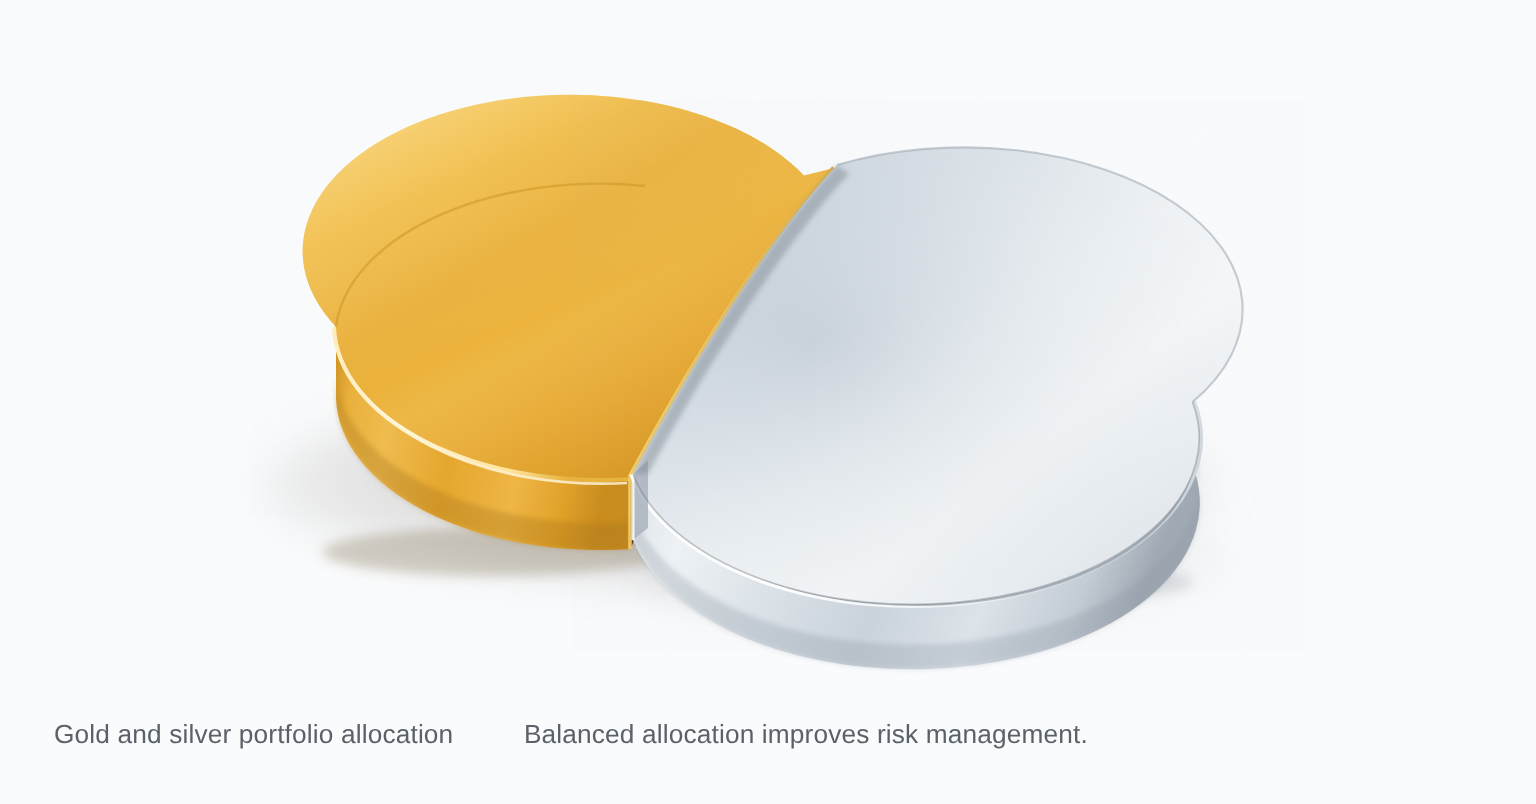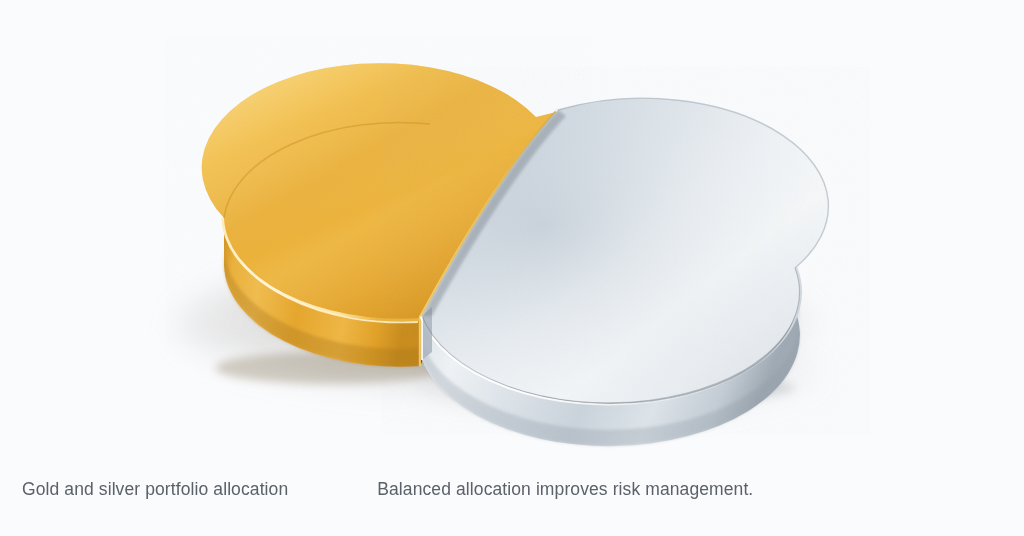--- a/index.html
+++ b/index.html
@@ -40,22 +40,22 @@
     position:absolute; left:0; top:478px; width:1024px;
     display:flex;
   }
   .caption{
     font-size:17.5px;
     color:#5b6169;
     letter-spacing:0.1px;
     white-space:nowrap;
     line-height:22px;
   }
-  .caption.left{ margin-left:22px; }
-  .caption.right{ margin-left:89px; }
+  .caption.left{ margin-left:36px; }
+  .caption.right{ margin-left:47px; }
 </style>
 </head>
 <body>
 
 <div id="stage">
 
   <div class="ground-shadow"></div>
   <div class="ground-shadow b"></div>
 
   <svg class="pie-svg" viewBox="0 0 1024 536">

